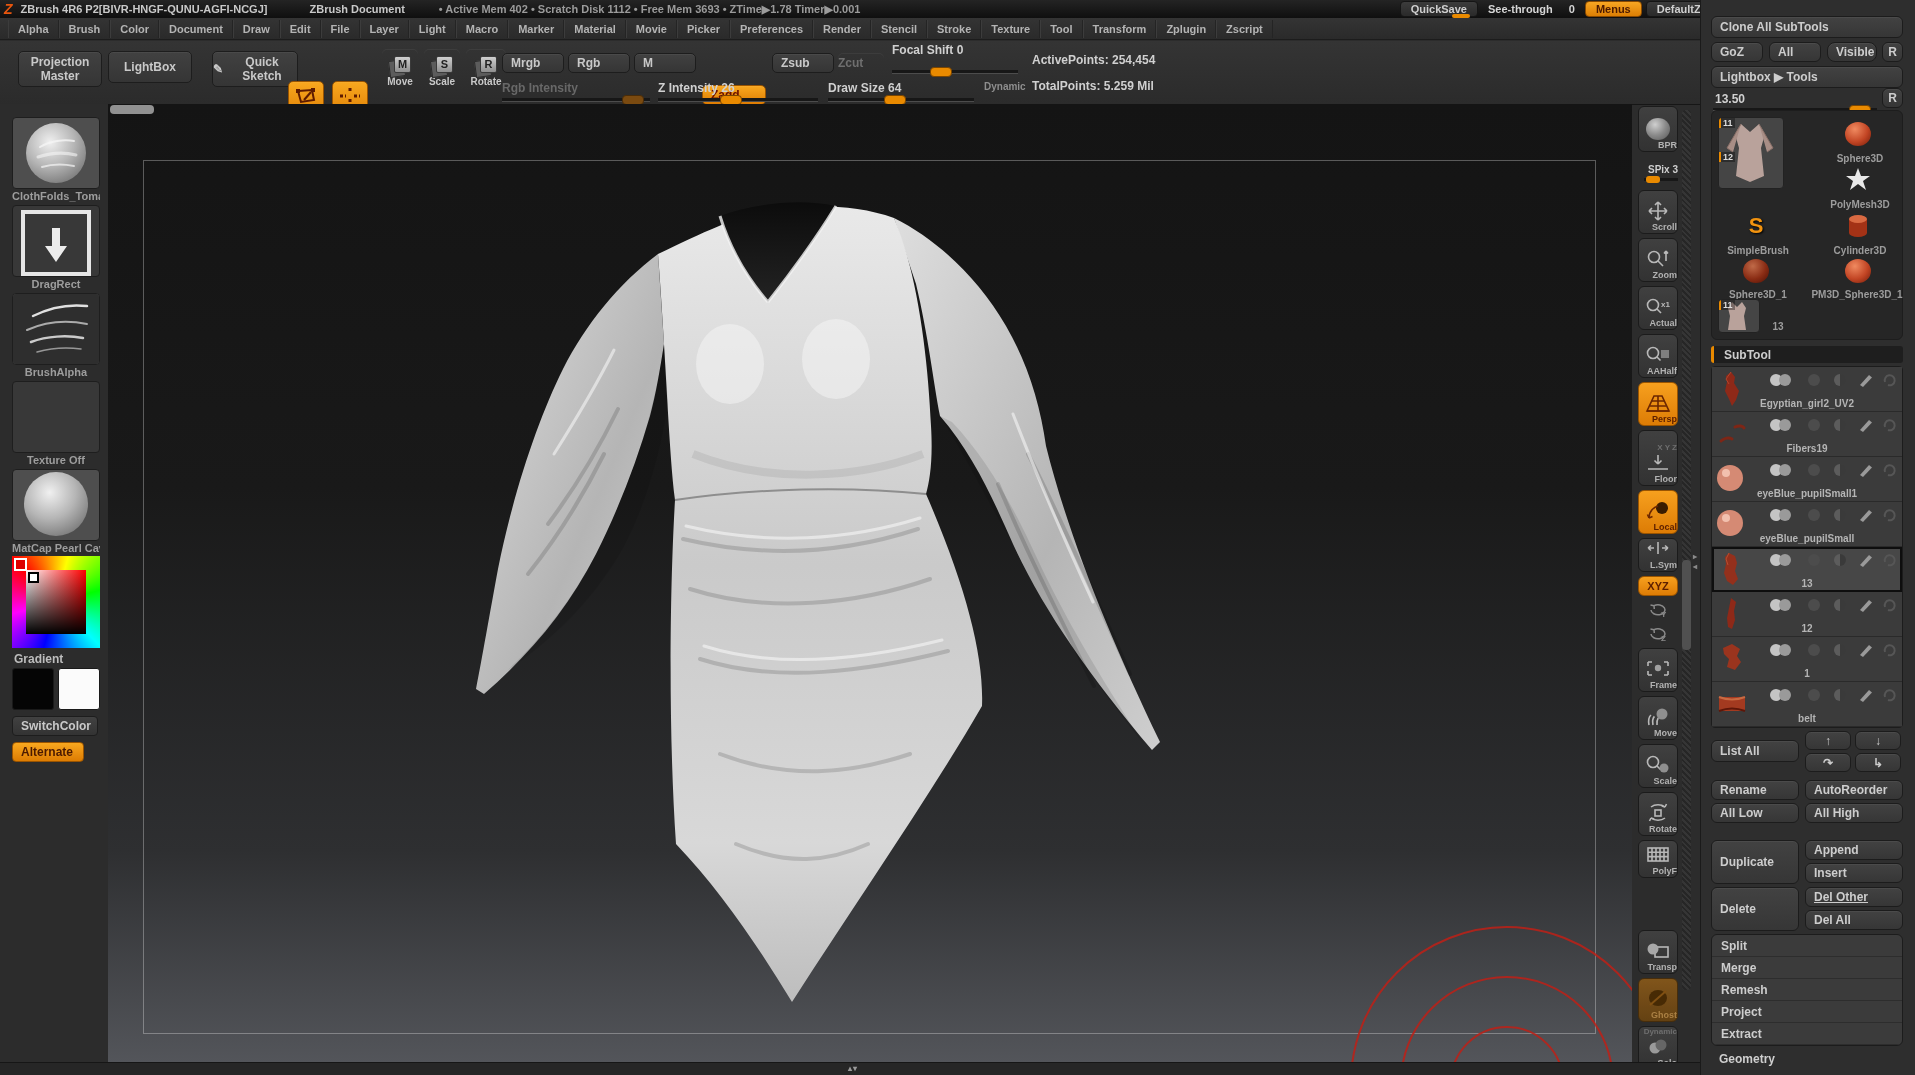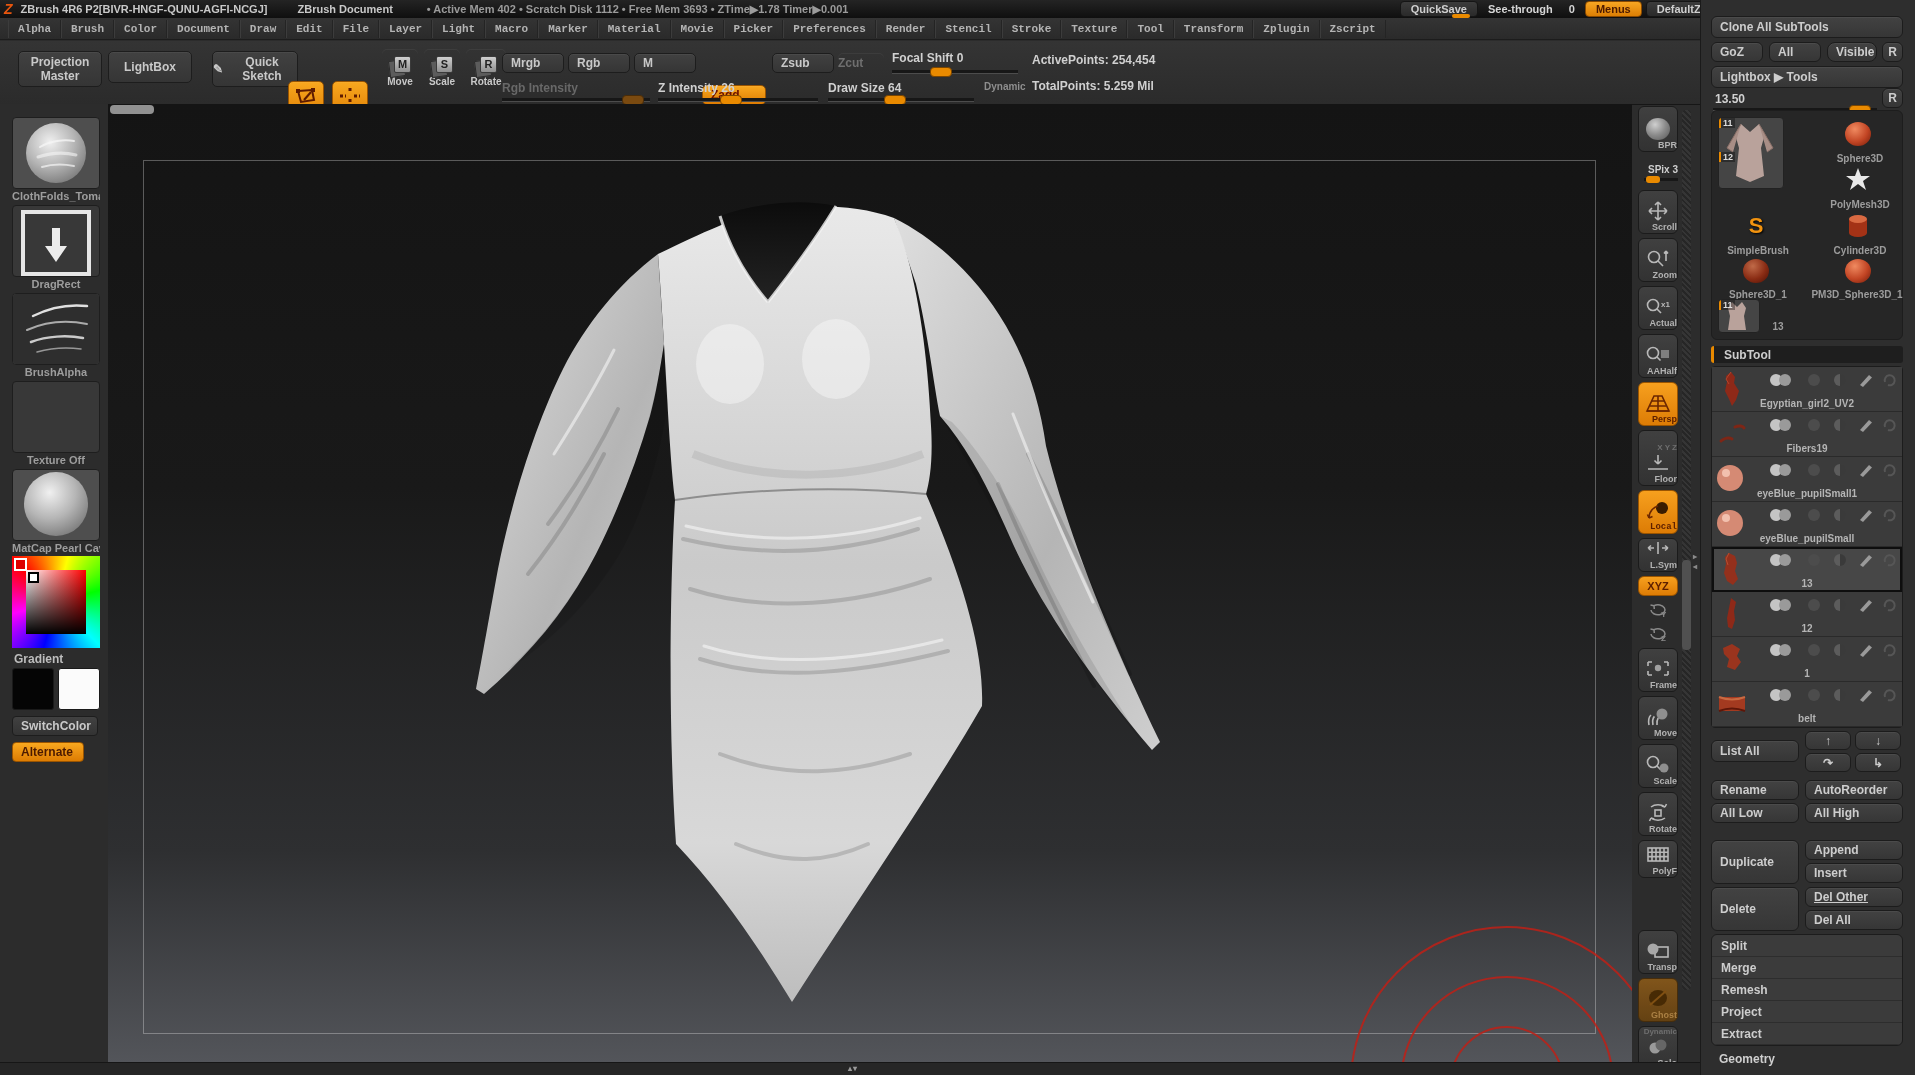--- a/index.html
+++ b/index.html
@@ -3,34 +3,34 @@
 <meta charset="utf-8">
 <style>
   html,body{margin:0;padding:0;background:#1a1a1a;}
   #app{position:relative;width:1915px;height:1075px;background:#2c2c2c;overflow:hidden;
        font-family:"Liberation Sans",sans-serif;color:#c6c6c6;font-weight:700;
        -webkit-user-select:none;user-select:none;}
   
   .titlebar{position:absolute;left:0;top:0;width:100%;height:18px;background:linear-gradient(#242424,#0f0f0f);
             display:flex;align-items:center;font-size:11px;color:#c9c9c9;white-space:nowrap;}
   .tb-logo{color:#e8560e;font-size:14px;font-style:italic;margin:0 8px 0 4px;}
-  .tb-doc{margin-left:30px;color:#c9c9c9;}
+  .tb-doc{margin-left:42px;color:#c9c9c9;}
   .tb-stats{margin-left:34px;color:#9b9b9b;font-weight:700;}
   .tb-right{position:absolute;right:2px;top:0;height:18px;display:flex;align-items:center;gap:4px;}
   .tb-btn{background:linear-gradient(#3c3c3c,#2a2a2a);border:1px solid #151515;border-radius:4px;
           padding:1px 10px;font-size:11px;color:#cfcfcf;}
   .tb-plain{padding:1px 6px;color:#d6d6d6;}
   .tb-orange{background:linear-gradient(#f7a623,#dd7f04);color:#4c1a00;border:1px solid #8a4a00;}
   .tb-ico{background:linear-gradient(#3c3c3c,#262626);border:1px solid #151515;border-radius:4px;
           padding:1px 4px;font-size:9px;color:#9a9a9a;letter-spacing:-1px;}
   .see-tick{position:absolute;left:1452px;top:14px;width:18px;height:4px;background:#e98a00;border-radius:2px;}
   
   .menubar{position:absolute;left:0;top:18px;width:100%;height:22px;background:linear-gradient(#343434,#2a2a2a);
            border-bottom:1px solid #1c1c1c;display:flex;align-items:center;padding-left:8px;box-sizing:border-box;}
-  .menu-item{font-size:11px;color:#b4b4b4;padding:3px 9px;border-right:1px solid #242424;border-left:1px solid #3c3c3c;font-family:Liberation Mono, monospace;}
+  .menu-item{font-size:11px;color:#b4b4b4;padding:3px 9px;border-right:1px solid #242424;border-left:1px solid #3c3c3c;}
   
   .toolbar{position:absolute;left:0;top:41px;width:100%;height:63px;background:linear-gradient(#343434,#2b2b2b);
            border-bottom:1px solid #161616;}
   .btn{position:absolute;background:linear-gradient(#414141,#353535);border:1px solid #1d1d1d;border-radius:5px;
        box-shadow:inset 0 1px 0 rgba(255,255,255,.05);color:#c9c9c9;font-size:12px;
        display:flex;align-items:center;justify-content:center;text-align:center;box-sizing:border-box;}
   .btn.dim{color:#6f6f6f;}
   .obtn{background:linear-gradient(#f9a81f,#dd7c03);border:1px solid #9a5400;color:#5e1b00;margin-top:32px;}
   .icon-btn{flex-direction:column;gap:1px;}
   .icon-btn .cap{font-size:10px;line-height:10px;}
@@ -210,21 +210,21 @@
           <span class="face">R</span>
         </span>
       <span class="cap">Rotate</span>
     </div>
     <div class="btn" style="left:502px;top:12px;width:62px;height:20px;justify-content:flex-start;padding-left:8px;">Mrgb</div>
     <div class="btn" style="left:568px;top:12px;width:62px;height:20px;justify-content:flex-start;padding-left:8px;">Rgb</div>
     <div class="btn" style="left:634px;top:12px;width:62px;height:20px;justify-content:flex-start;padding-left:8px;">M</div>
     <div class="btn obtn" style="left:702px;top:12px;width:64px;height:20px;justify-content:flex-start;padding-left:8px;color:#6b1000;">Zadd</div>
     <div class="btn" style="left:772px;top:12px;width:62px;height:20px;justify-content:flex-start;padding-left:8px;">Zsub</div>
     <div class="btn dim" style="left:838px;top:12px;width:46px;height:20px;background:none;border:none;justify-content:flex-start;">Zcut</div>
-    <div class="lbl" style="left:892px;top:10px;">Focal Shift 0</div>
+    <div class="lbl" style="left:892px;top:2px;">Focal Shift 0</div>
     <div class="slider" style="left:892px;top:29px;width:126px;">
         <span class="handle" style="left:38px;"></span>
       </div>
     <div class="lbl" style="left:1032px;top:12px;">ActivePoints: 254,454</div>
     <div class="lbl dim" style="left:502px;top:40px;">Rgb Intensity</div>
     <div class="slider dim" style="left:502px;top:57px;width:148px;">
         <span class="handle" style="left:120px;"></span>
       </div>
     <div class="lbl" style="left:658px;top:40px;">Z Intensity 26</div>
     <div class="slider" style="left:658px;top:57px;width:160px;">
@@ -423,21 +423,21 @@
       </div>
       <div class="sh-btn" style="height: 56px;">
         <div class="sh-over">X Y Z</div>
         <div style="margin: 0px auto;">
           <svg width="28" height="22" viewBox="0 0 28 22" fill="none" stroke="#b8b8b8" stroke-width="1.6">
             <path d="M14 3v9M14 12l-3.5-3.5M14 12l3.5-3.5M4 17h20"></path>
           </svg>
         </div>
         <div class="sh-lbl">Floor</div>
       </div>
-      <div class="sh-btn orange" style="height: 44px; font-family: Liberation Mono, monospace;">
+      <div class="sh-btn orange" style="height: 44px;">
         <div style="margin: 0px auto;">
           <svg width="28" height="22" viewBox="0 0 28 22" fill="none" stroke="#6b2600" stroke-width="1.6">
             <circle cx="18" cy="8" r="6" fill="#3a1c00" stroke="none"></circle>
             <path d="M5 18c0-7 5-11 9-12"></path>
             <path d="M5 18l-1.5-3.5M5 18l3.5-1.5"></path>
           </svg>
         </div>
         <div class="sh-lbl">Local</div>
       </div>
       <div class="sh-btn" style="height: 34px;">

